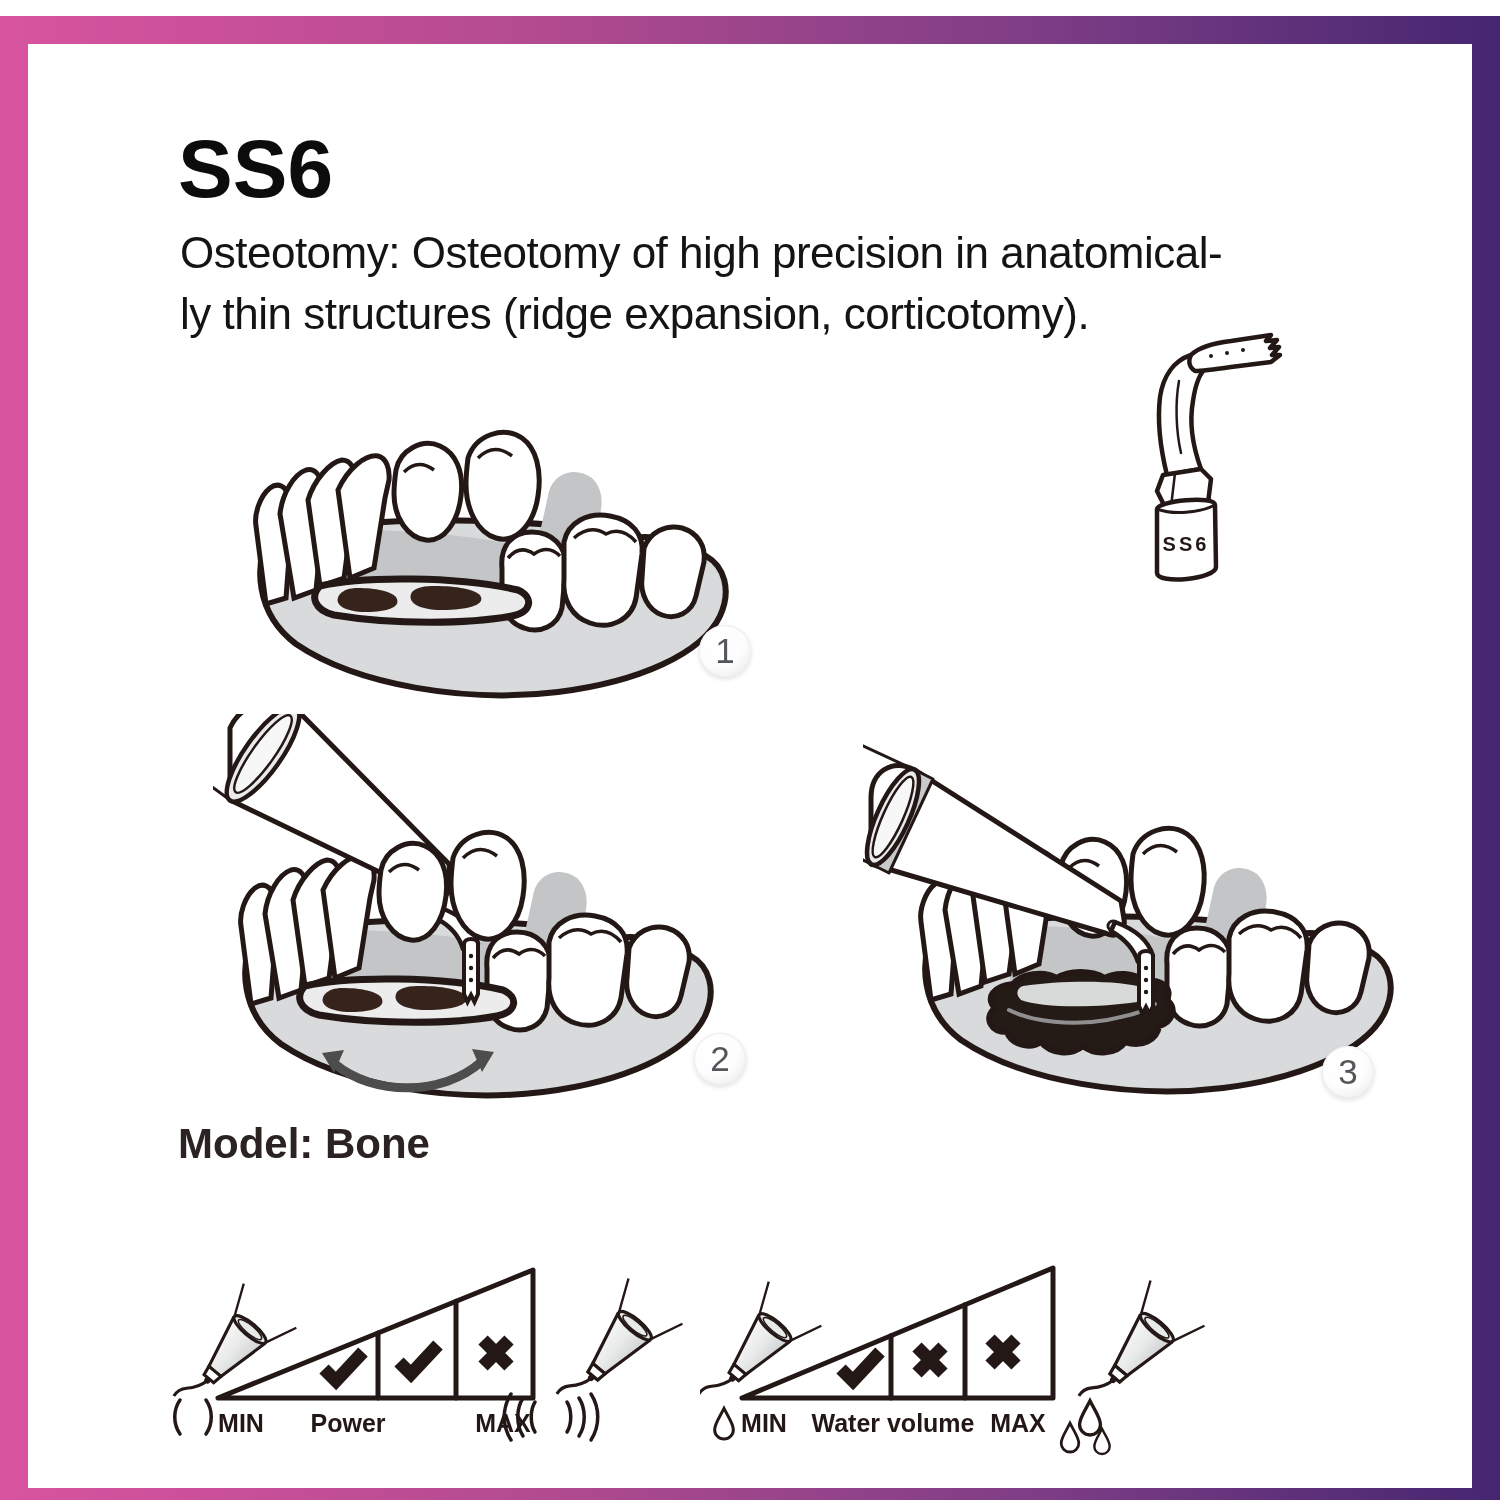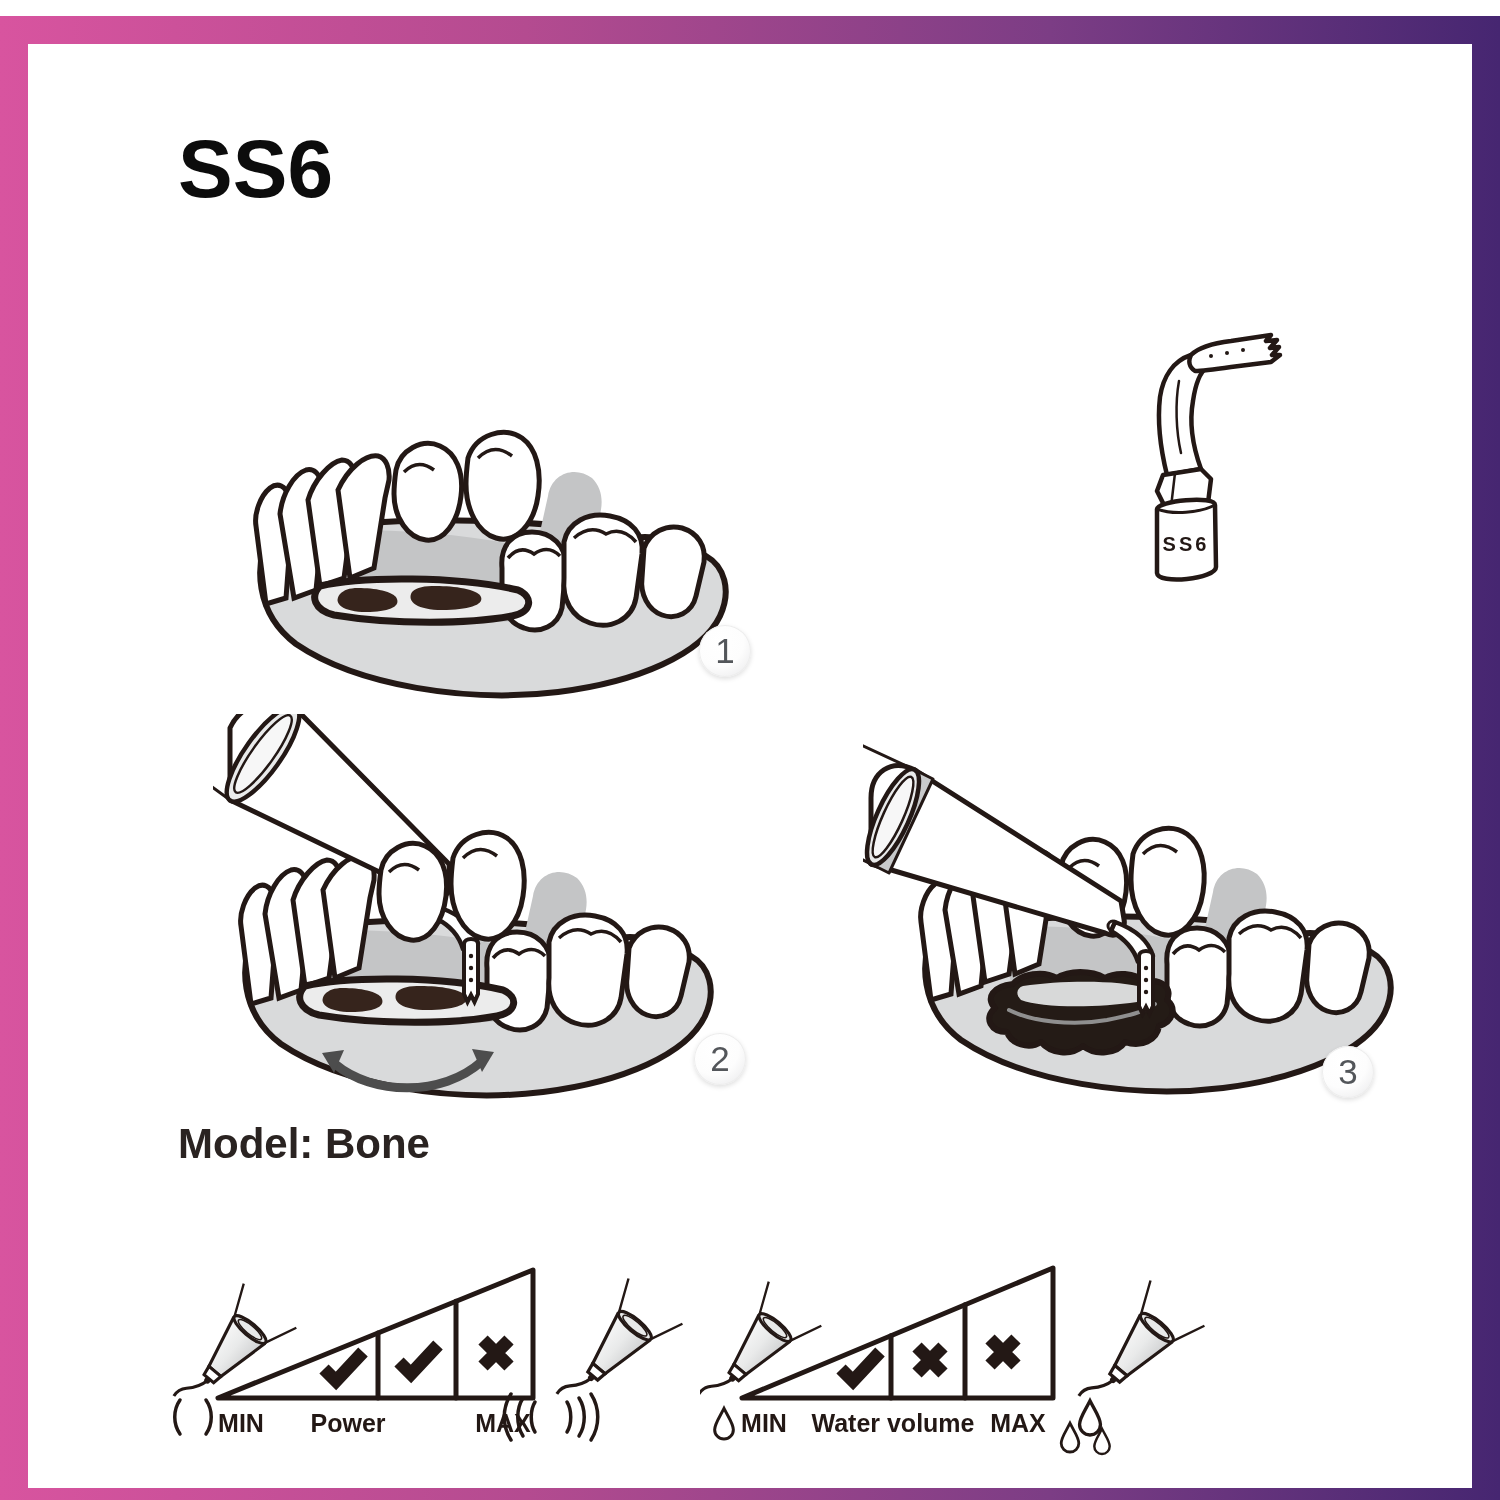--- a/index.html
+++ b/index.html
@@ -83,20 +83,24 @@
       </g>
       <g id="slot">
         <path d="M74,160 C64,170 68,184 88,189 C148,199 224,198 266,190 C286,186 288,171 272,164 C212,150 116,150 74,160 Z" fill="#ececec" stroke="#231815" stroke-width="7"></path>
         <path d="M94,168 C86,178 98,186 120,186 C142,186 154,181 151,173 C148,165 128,162 112,162 C103,162 98,164 94,168 Z" fill="#36241c" stroke="none"></path>
         <path d="M166,166 C160,176 172,184 196,184 C222,184 238,179 235,171 C232,163 208,160 190,160 C178,160 171,161 166,166 Z" fill="#36241c" stroke="none"></path>
       </g>
     </defs>
   </svg>
 
   <div class="abs title">SS6</div>
+  <div class="abs desc">
+    <span>Osteotomy: Osteotomy of high precision in anatomical-</span><br>
+    <span>ly thin structures (ridge expansion, corticotomy).</span>
+  </div>
 
   <svg class="abs art" style="left:1075px;top:275px" width="220" height="290" viewBox="0 0 220 290">
     <g>
       <path d="M88,36 C70,42 60,58 57,78 C54,104 58,132 64,156 L98,150 C90,128 86,104 90,82 C92,68 96,54 104,48 Z" fill="#ffffff" stroke="#231815" stroke-width="4.5"></path>
       <path d="M76,62 C72,84 73,112 78,134" fill="none" stroke="#231815" stroke-width="2.5"></path>
     </g>
     <g>
       <path d="M88,36 C96,28 112,24 128,22 L168,16 L163,22 L174,21 L167,29 L176,28 L169,36 L177,36 L168,43 L128,48 C114,50 100,52 92,52 C86,48 85,42 88,36 Z" fill="#ffffff" stroke="#231815" stroke-width="4.5"></path>
       <circle cx="108" cy="37" r="2" fill="#231815"></circle>
       <circle cx="124" cy="34" r="2" fill="#231815"></circle>

